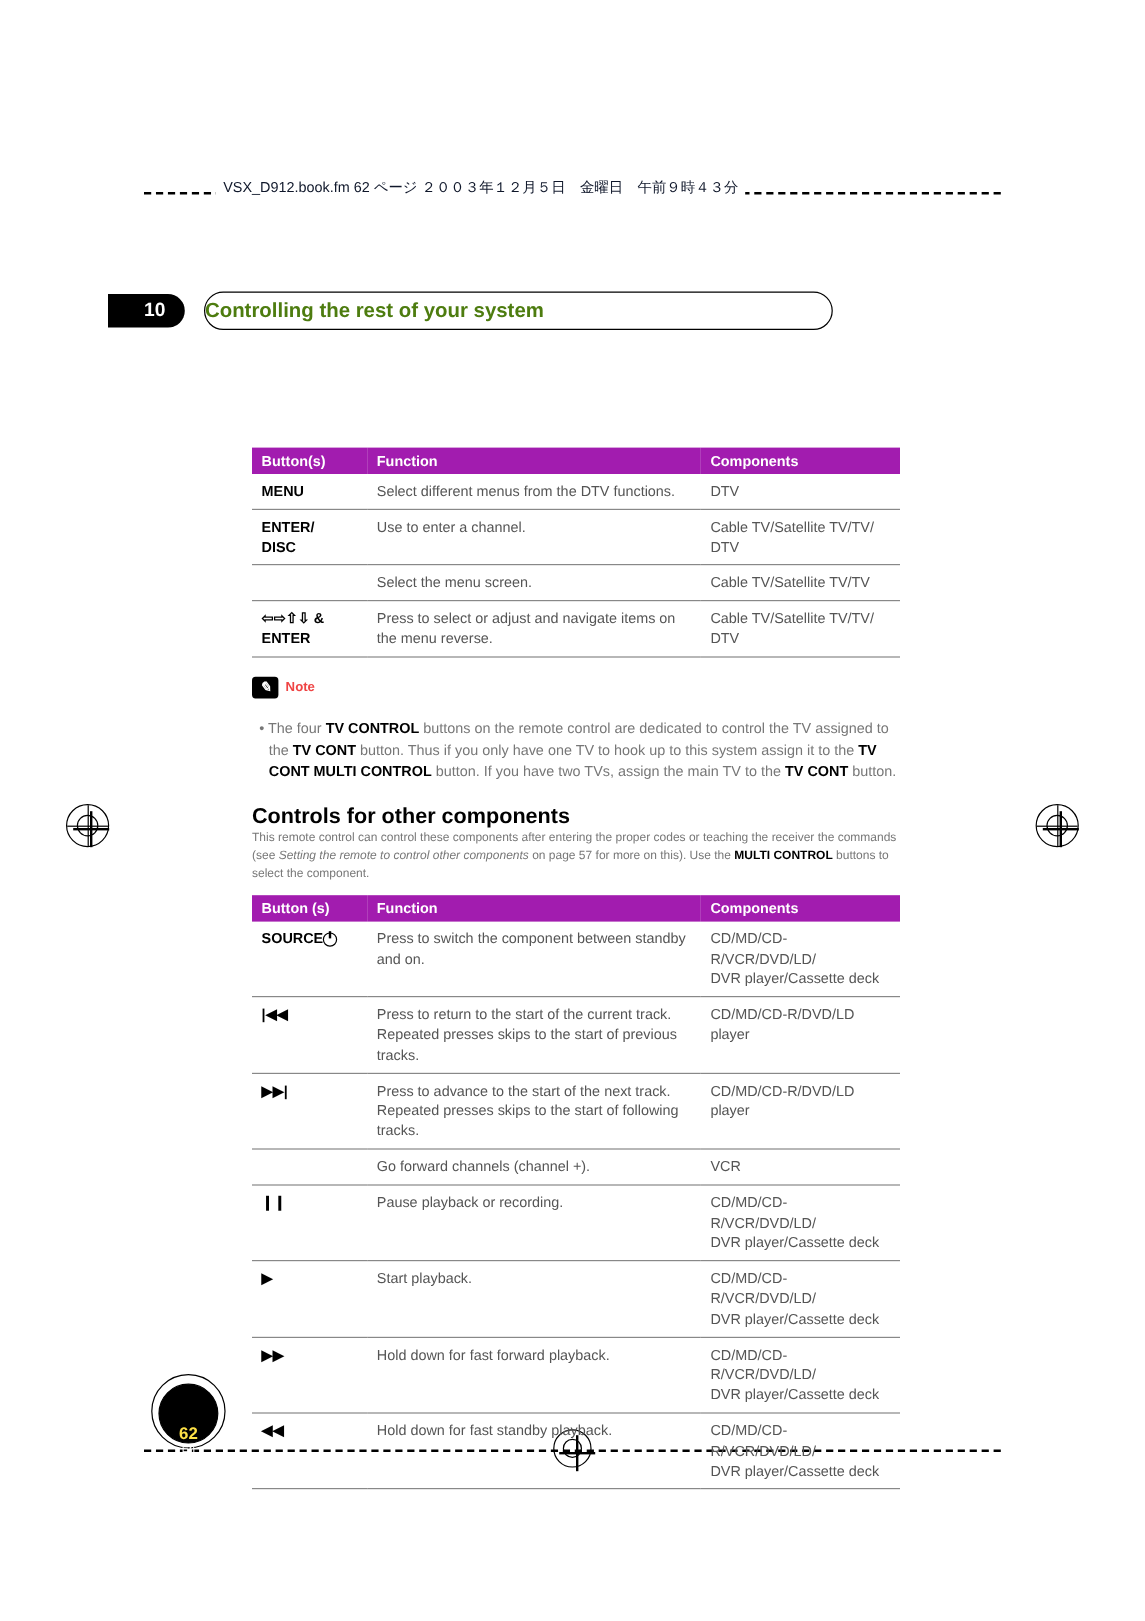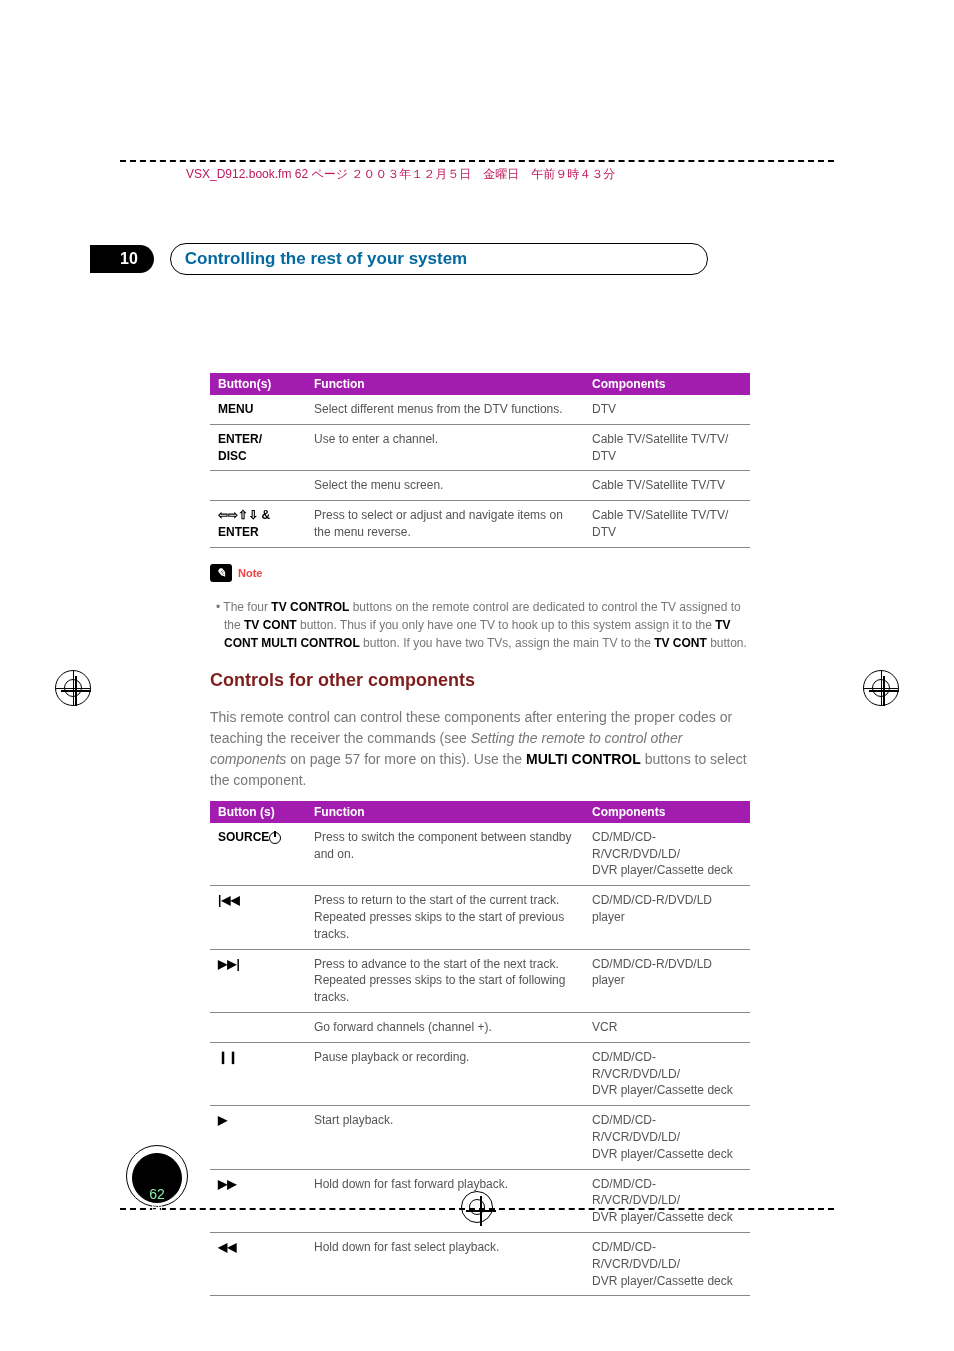--- a/index.html
+++ b/index.html
@@ -25,21 +25,21 @@
   .side-mark.left { left:55px; top:670px; }
   .side-mark.right { right:55px; top:670px; }
   .side-mark .mark-inner{ width:16px; height:16px; }
   .side-mark.left::before, .side-mark.right::before{ content:""; position:absolute; width:34px; height:1px; background:#000; }
   .side-mark.left::after, .side-mark.right::after{ content:""; position:absolute; width:1px; height:34px; background:#000; }
 
   
   .trim-top, .trim-bot { position:absolute; left:120px; right:120px; height:1px; border-top:2px dashed #000; }
   .trim-top { top:160px; }
   .trim-bot { bottom:140px; }
-  .top-label { position:absolute; left:180px; top:166px; font-size:12px; background:#fff; padding:0 6px; color:#be185d;}
+  .top-label { position:absolute; left:180px; top:148px; font-size:12px; background:#fff; padding:0 6px; color:#0f172a;}
   .center-mark { position:absolute; left:50%; transform:translateX(-50%); width:30px; height:30px; border:1px solid #000; border-radius:50%; display:flex; align-items:center; justify-content:center;}
   .center-mark.bot { bottom:128px; }
   .center-mark .mark-inner{ width:14px; height:14px;}
 
   
   .chapter-bar {
     position: absolute;
     top: 244px;
     left: 120px;
     right: 160px;
@@ -53,22 +53,22 @@
     color: #fff;
     font-weight: bold;
     font-size: 16px;
     padding: 5px 16px 5px 30px;
     border-radius: 0 15px 15px 0;
     margin-left:-30px;
   }
   .chapter-title {
     font-weight: bold;
     font-size: 17px;
-    color: #0369a1;
-    margin-left: 14px;
+    color: #4d7c0f;
+    margin-left: 0;
   }
   .chapter-wrap {
     border: 1.5px solid #000;
     border-radius: 16px;
     display:flex;
     align-items:center;
     padding-right:240px;
     height:30px;
     margin-left:16px;
   }
@@ -85,32 +85,32 @@
   tbody td { padding:6px 8px; border-bottom:1px solid #888; vertical-align:top; line-height:1.4;}
   tbody td:first-child { font-weight:bold; color:#000; width:80px;}
   tbody td:last-child { width:150px; }
 
   .note-hdr { display:flex; align-items:center; margin:16px 0 6px 0; }
   .note-icon { width:22px; height:18px; background:#000; border-radius:3px; color:#fff; display:flex; align-items:center; justify-content:center; font-style:italic; font-weight:bold; font-size:12px; margin-right:6px;}
   .note-hdr b { font-size:11px; color:#ef4444; }
   .note-body { font-size:12px; color:#777; line-height:1.5; padding-left:14px; text-indent:-8px;margin-top:16px;}
   .note-body .b { font-weight:bold; color:#000;}
 
-  h2.sect { color:#7f1d1d; font-size:18px; font-weight:bold; margin:18px 0 16px 0; }
-  .para { font-size:14px; color:#777; line-height:1.5; margin-bottom:10px;}
+  h2.sect { color:#000000; font-size:18px; font-weight:bold; margin:18px 0 0 0; }
+  .para { font-size:10px; color:#777; line-height:1.5; margin-bottom:10px;}
   .para .b { font-weight:bold; color:#000;}
   .para i { font-style:italic;}
 
   .iconcell { font-family: Arial; white-space:nowrap;}
   .power-icon { display:inline-block; width:10px; height:10px; border:1.5px solid #000; border-radius:50%; position:relative; vertical-align:middle;}
   .power-icon::after{content:""; position:absolute; width:2px; height:6px; background:#000; left:4px; top:-2px;}
 
   .pagenum-box { position:absolute; left:132px; bottom:150px; width:40px; height:48px; }
   .pagenum-box .arc { width:48px; height:48px; border:1px solid #000; border-radius:50%; background:#000; display:flex; flex-direction:column; align-items:center; justify-content:center; }
-  .pagenum { color:#86efac; font-weight:normal; font-size:14px; line-height:1;margin-top:44px;}
+  .pagenum { color:#fde047; font-weight:bold; font-size:14px; line-height:1;margin-top:44px;}
   .pagelng { color:#fff; font-size:9px; line-height:1.4;}
   .pagenum-box-w { position:absolute; left:126px; bottom:144px; width:60px; height:60px; border:1px solid #000; border-radius:50%;}
 </style>
 </head>
 <body>
 
 <div class="page">
 
   <div class="trim-top"></div>
   <div class="trim-bot"></div>
@@ -229,21 +229,21 @@
 DVR player/Cassette deck</td>
         </tr>
         <tr>
           <td class="iconcell">▶▶</td>
           <td>Hold down for fast forward playback.</td>
           <td style="white-space:pre-line;">CD/MD/CD-R/VCR/DVD/LD/
 DVR player/Cassette deck</td>
         </tr>
         <tr>
           <td class="iconcell">◀◀</td>
-          <td>Hold down for fast select playback.</td>
+          <td>Hold down for fast standby playback.</td>
           <td style="white-space:pre-line;">CD/MD/CD-R/VCR/DVD/LD/
 DVR player/Cassette deck</td>
         </tr>
       </tbody>
     </table>
 
   </div>
 
   <div class="pagenum-box-w"></div>
   <div class="pagenum-box">

